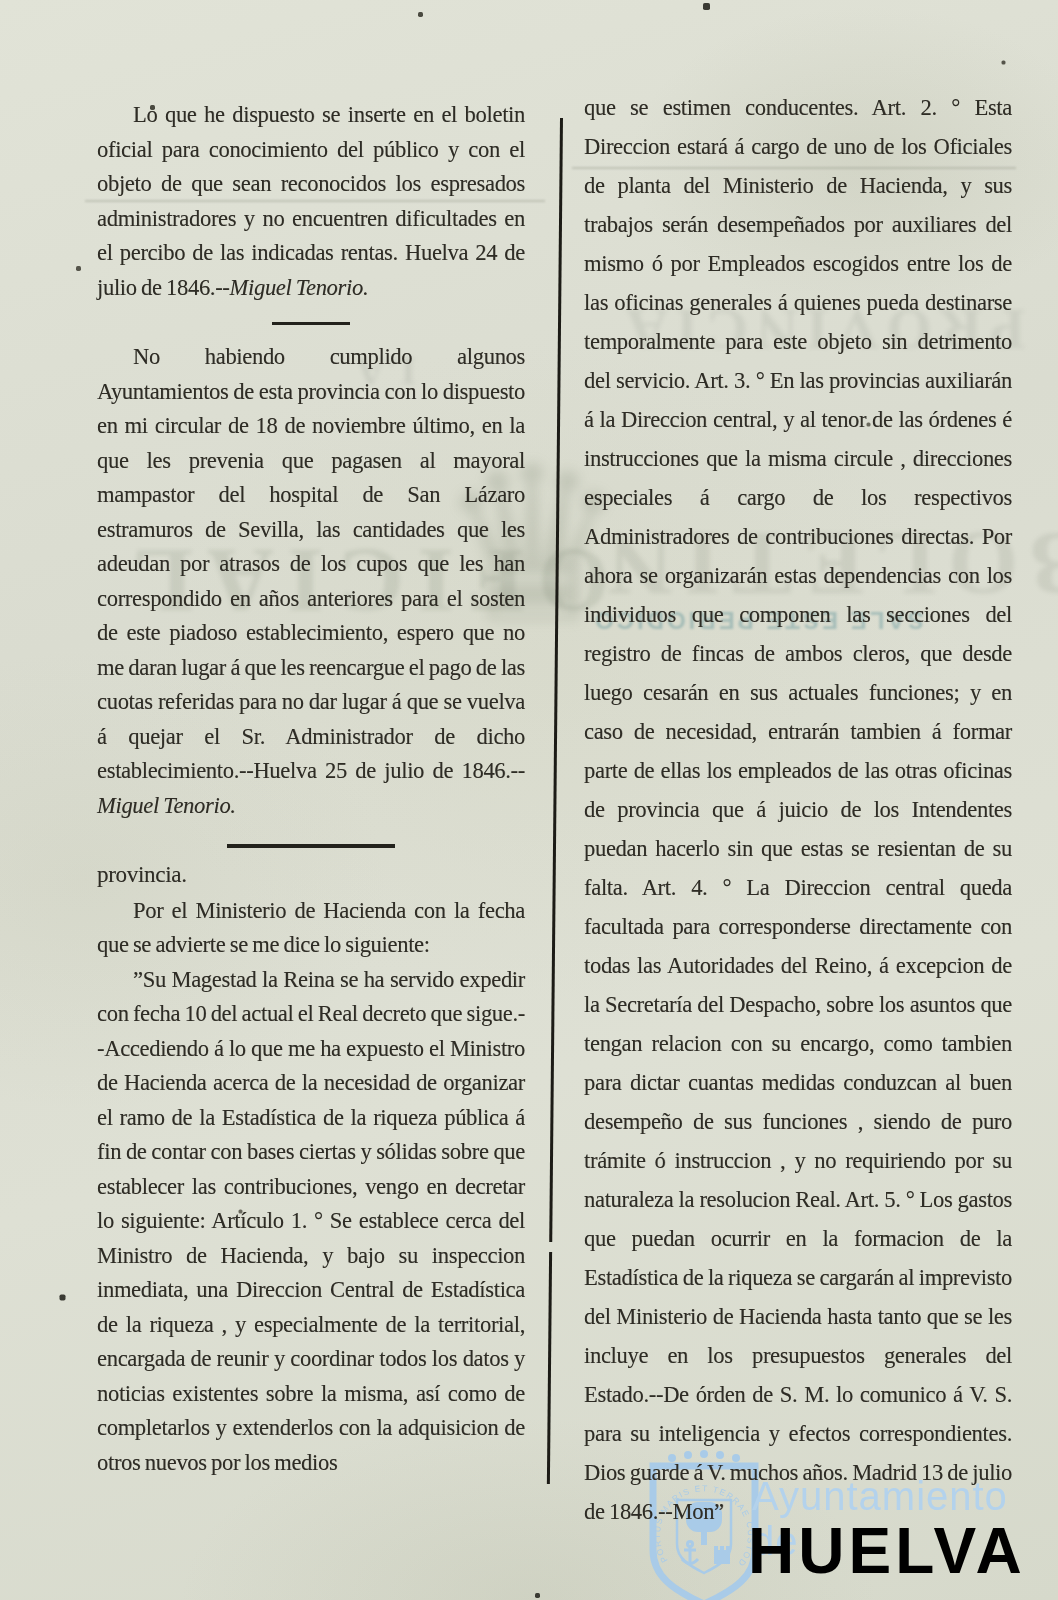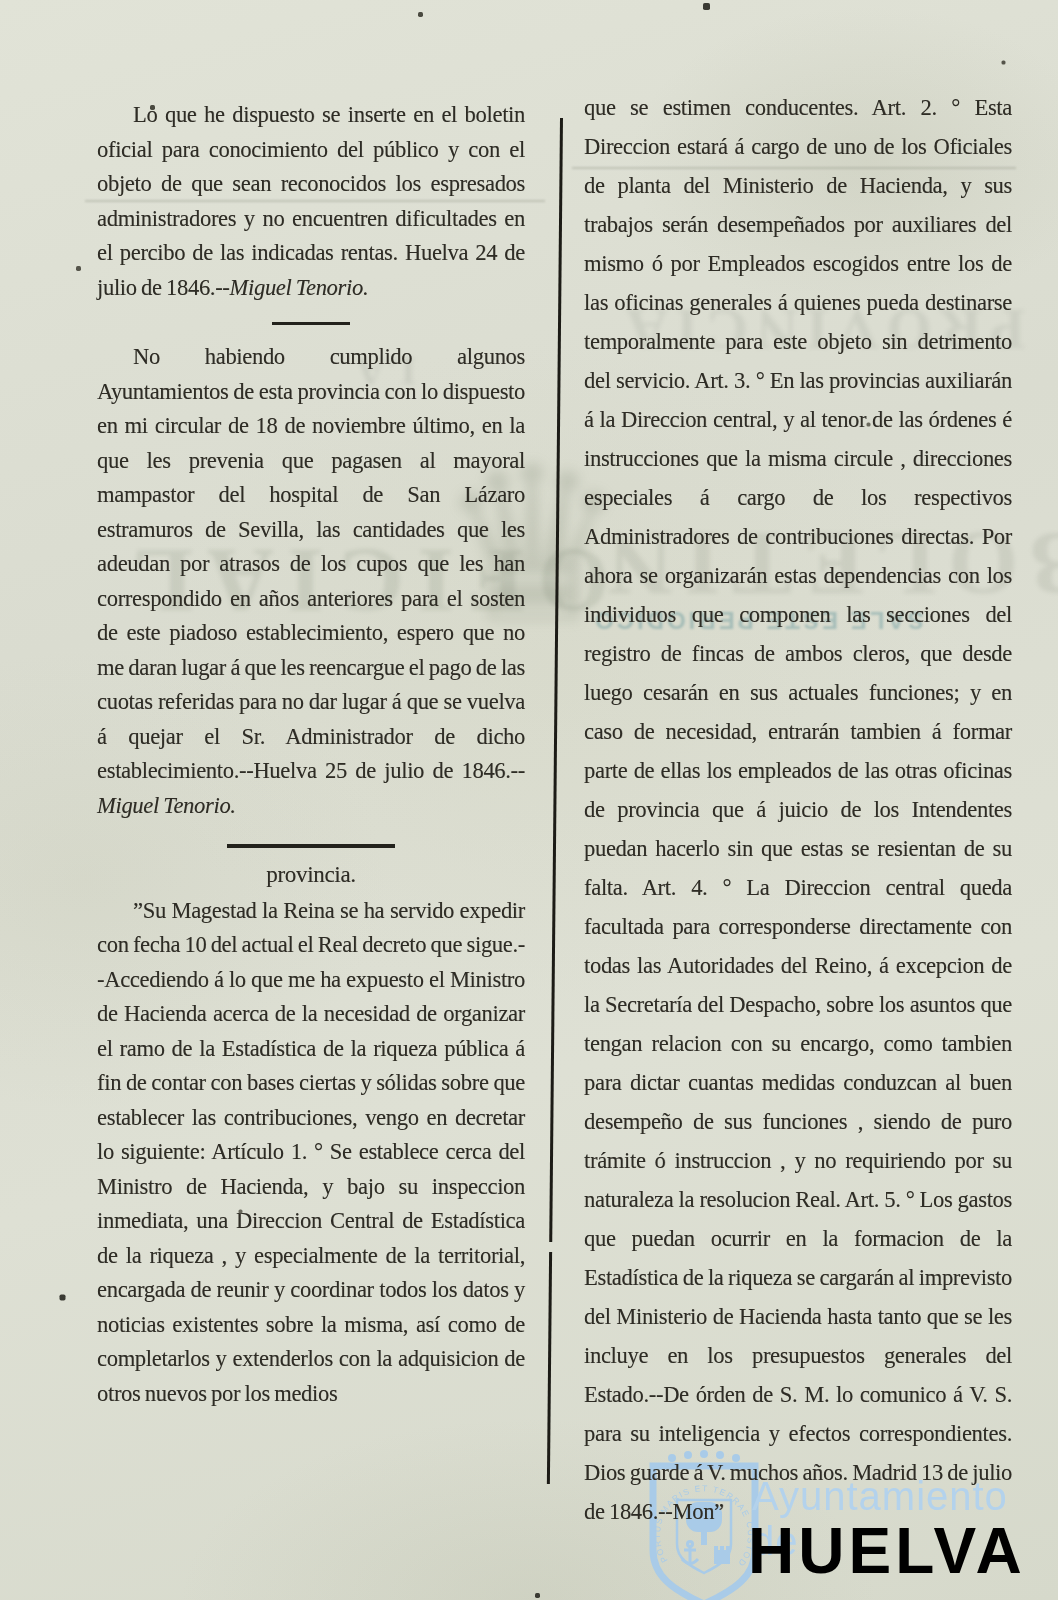--- a/index.html
+++ b/index.html
@@ -39,21 +39,21 @@
   
   .col{position:absolute;width:428px;color:#2e2c25;z-index:2;
        font-size:22.5px;letter-spacing:-0.3px;word-spacing:-1px;
        text-shadow:0.3px 0.3px 0.5px rgba(46,44,37,.35);}
   .col-left{left:97px;top:98px;line-height:34.5px;}
   .col-right{left:584px;top:88px;line-height:39px;}
   .para{margin:0;text-align:justify;}
   .indent-first{text-indent:36px;}
   .sig{font-style:italic;}
   .heading-l1{font-size:29px;line-height:38px;text-align:justify;text-align-last:justify;margin-top:2px;}
-  .heading-l2{font-size:23px;line-height:30px;text-align:center;margin-bottom:4px;}
+  .heading-l2{font-size:23px;line-height:30px;margin-bottom:4px;}
   .rule-short{width:78px;height:3px;background:#23221c;margin:17px auto 15px;}
   .rule-long{width:168px;height:3.5px;background:#23221c;margin:21px auto 12px;}
 
   
   .col-rule{position:absolute;left:559px;top:118px;width:4px;height:1366px;z-index:2;
             transform:rotate(0.55deg);transform-origin:top center;}
   .col-rule .seg{width:3px;background:#1c1b16;margin:0 auto;}
   .col-rule .seg-a{height:1124px;}
   .col-rule .seg-b{height:232px;margin-top:10px;}
 
@@ -126,20 +126,21 @@
     <div class="wm-line1">Ayuntamiento de</div>
     <div class="wm-line2">HUELVA</div>
   </div>
 
   <div class="col col-left">
     <p class="para indent-first"><span>Lo que he dispuesto se inserte en el boletin oficial para conocimiento del público y con el objeto de que sean reconocidos los espresados administradores y no encuentren dificultades en el percibo de las indicadas rentas. Huelva 24 de julio de 1846.--</span><span class="sig">Miguel Tenorio.</span></p>
     <div class="rule-short"></div>
     <p class="para indent-first"><span>No habiendo cumplido algunos Ayuntamientos de esta provincia con lo dispuesto en mi circular de 18 de noviembre último, en la que les prevenia que pagasen al mayoral mampastor del hospital de San Lázaro estramuros de Sevilla, las cantidades que les adeudan por atrasos de los cupos que les han correspondido en años anteriores para el sosten de este piadoso establecimiento, espero que no me daran lugar á que les reencargue el pago de las cuotas referidas para no dar lugar á que se vuelva á quejar el Sr. Administrador de dicho establecimiento.--Huelva 25 de julio de 1846.--</span><span class="sig">Miguel Tenorio.</span></p>
     <div class="rule-long"></div>
     <div class="heading-l2">provincia.</div>
+    <p class="para indent-first">Por el Ministerio de Hacienda con la fecha que se advierte se me dice lo siguiente:</p>
     <p class="para indent-first">”Su Magestad la Reina se ha servido expedir con fecha 10 del actual el Real decreto que sigue.--Accediendo á lo que me ha expuesto el Ministro de Hacienda acerca de la necesidad de organizar el ramo de la Estadística de la riqueza pública á fin de contar con bases ciertas y sólidas sobre que establecer las contribuciones, vengo en decretar lo siguiente: Artículo 1. ° Se establece cerca del Ministro de Hacienda, y bajo su inspeccion inmediata, una Direccion Central de Estadística de la riqueza , y especialmente de la territorial, encargada de reunir y coordinar todos los datos y noticias existentes sobre la misma, así como de completarlos y extenderlos con la adquisicion de otros nuevos por los medios</p>
   </div>
 
   <div class="col-rule">
     <div class="seg seg-a"></div>
     <div class="seg seg-b"></div>
   </div>
 
   <div class="col col-right">
     <p class="para">que se estimen conducentes. Art. 2. ° Esta Direccion estará á cargo de uno de los Oficiales de planta del Ministerio de Hacienda, y sus trabajos serán desempeñados por auxiliares del mismo ó por Empleados escogidos entre los de las oficinas generales á quienes pueda destinarse temporalmente para este objeto sin detrimento del servicio. Art. 3. ° En las provincias auxiliarán á la Direccion central, y al tenor de las órdenes é instrucciones que la misma circule , direcciones especiales á cargo de los respectivos Administradores de contribuciones directas. Por ahora se organizarán estas dependencias con los individuos que componen las secciones del registro de fincas de ambos cleros, que desde luego cesarán en sus actuales funciones; y en caso de necesidad, entrarán tambien á formar parte de ellas los empleados de las otras oficinas de provincia que á juicio de los Intendentes puedan hacerlo sin que estas se resientan de su falta. Art. 4. ° La Direccion central queda facultada para corresponderse directamente con todas las Autoridades del Reino, á excepcion de la Secretaría del Despacho, sobre los asuntos que tengan relacion con su encargo, como tambien para dictar cuantas medidas conduzcan al buen desempeño de sus funciones , siendo de puro trámite ó instruccion , y no requiriendo por su naturaleza la resolucion Real. Art. 5. ° Los gastos que puedan ocurrir en la formacion de la Estadística de la riqueza se cargarán al imprevisto del Ministerio de Hacienda hasta tanto que se les incluye en los presupuestos generales del Estado.--De órden de S. M. lo comunico á V. S. para su inteligencia y efectos correspondientes. Dios guarde á V. muchos años. Madrid 13 de julio de 1846.--Mon”</p>

